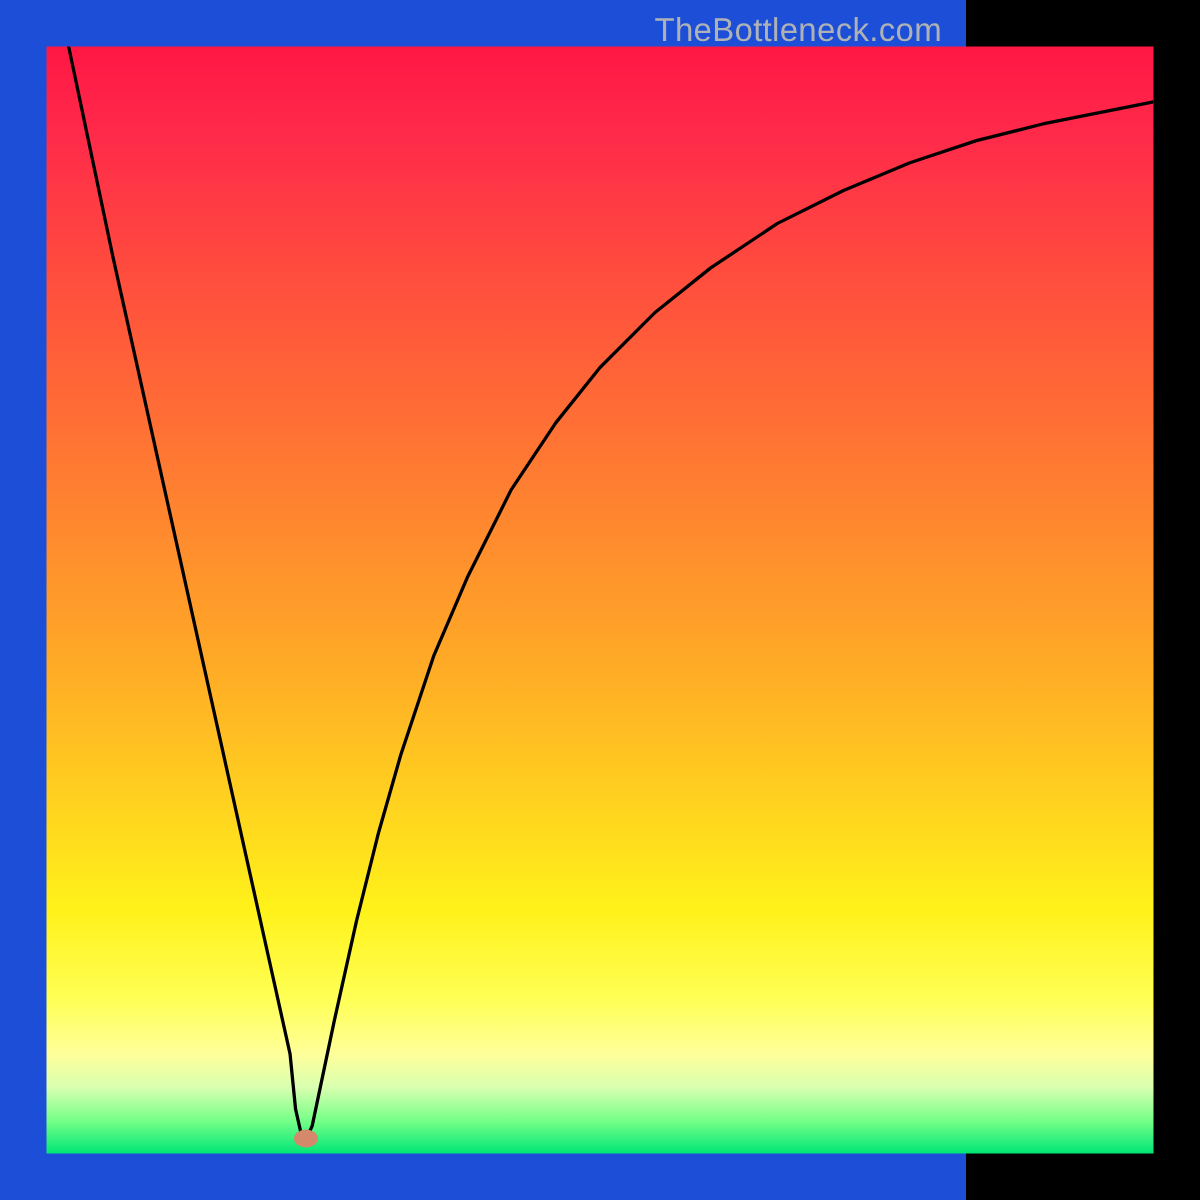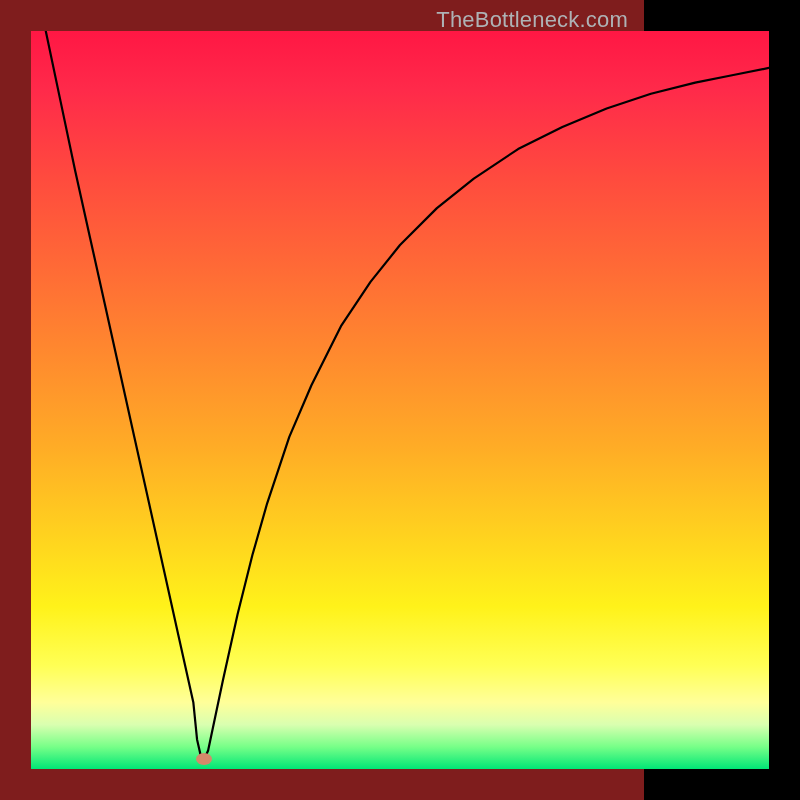--- a/index.html
+++ b/index.html
@@ -8,21 +8,21 @@
     width: 800px;
     height: 800px;
     background: #000;
     font-family: Arial, Helvetica, sans-serif;
     overflow: hidden;
   }
   .frame {
     position: relative;
     width: 644px;
     height: 800px;
-    background: #7f1d1d;
+    background: #1d4ed8;
   }
   .plot {
     position: absolute;
     left: 31px;
     top: 31px;
     width: 738px;
     height: 738px;
     
     background: linear-gradient(
       to bottom,

